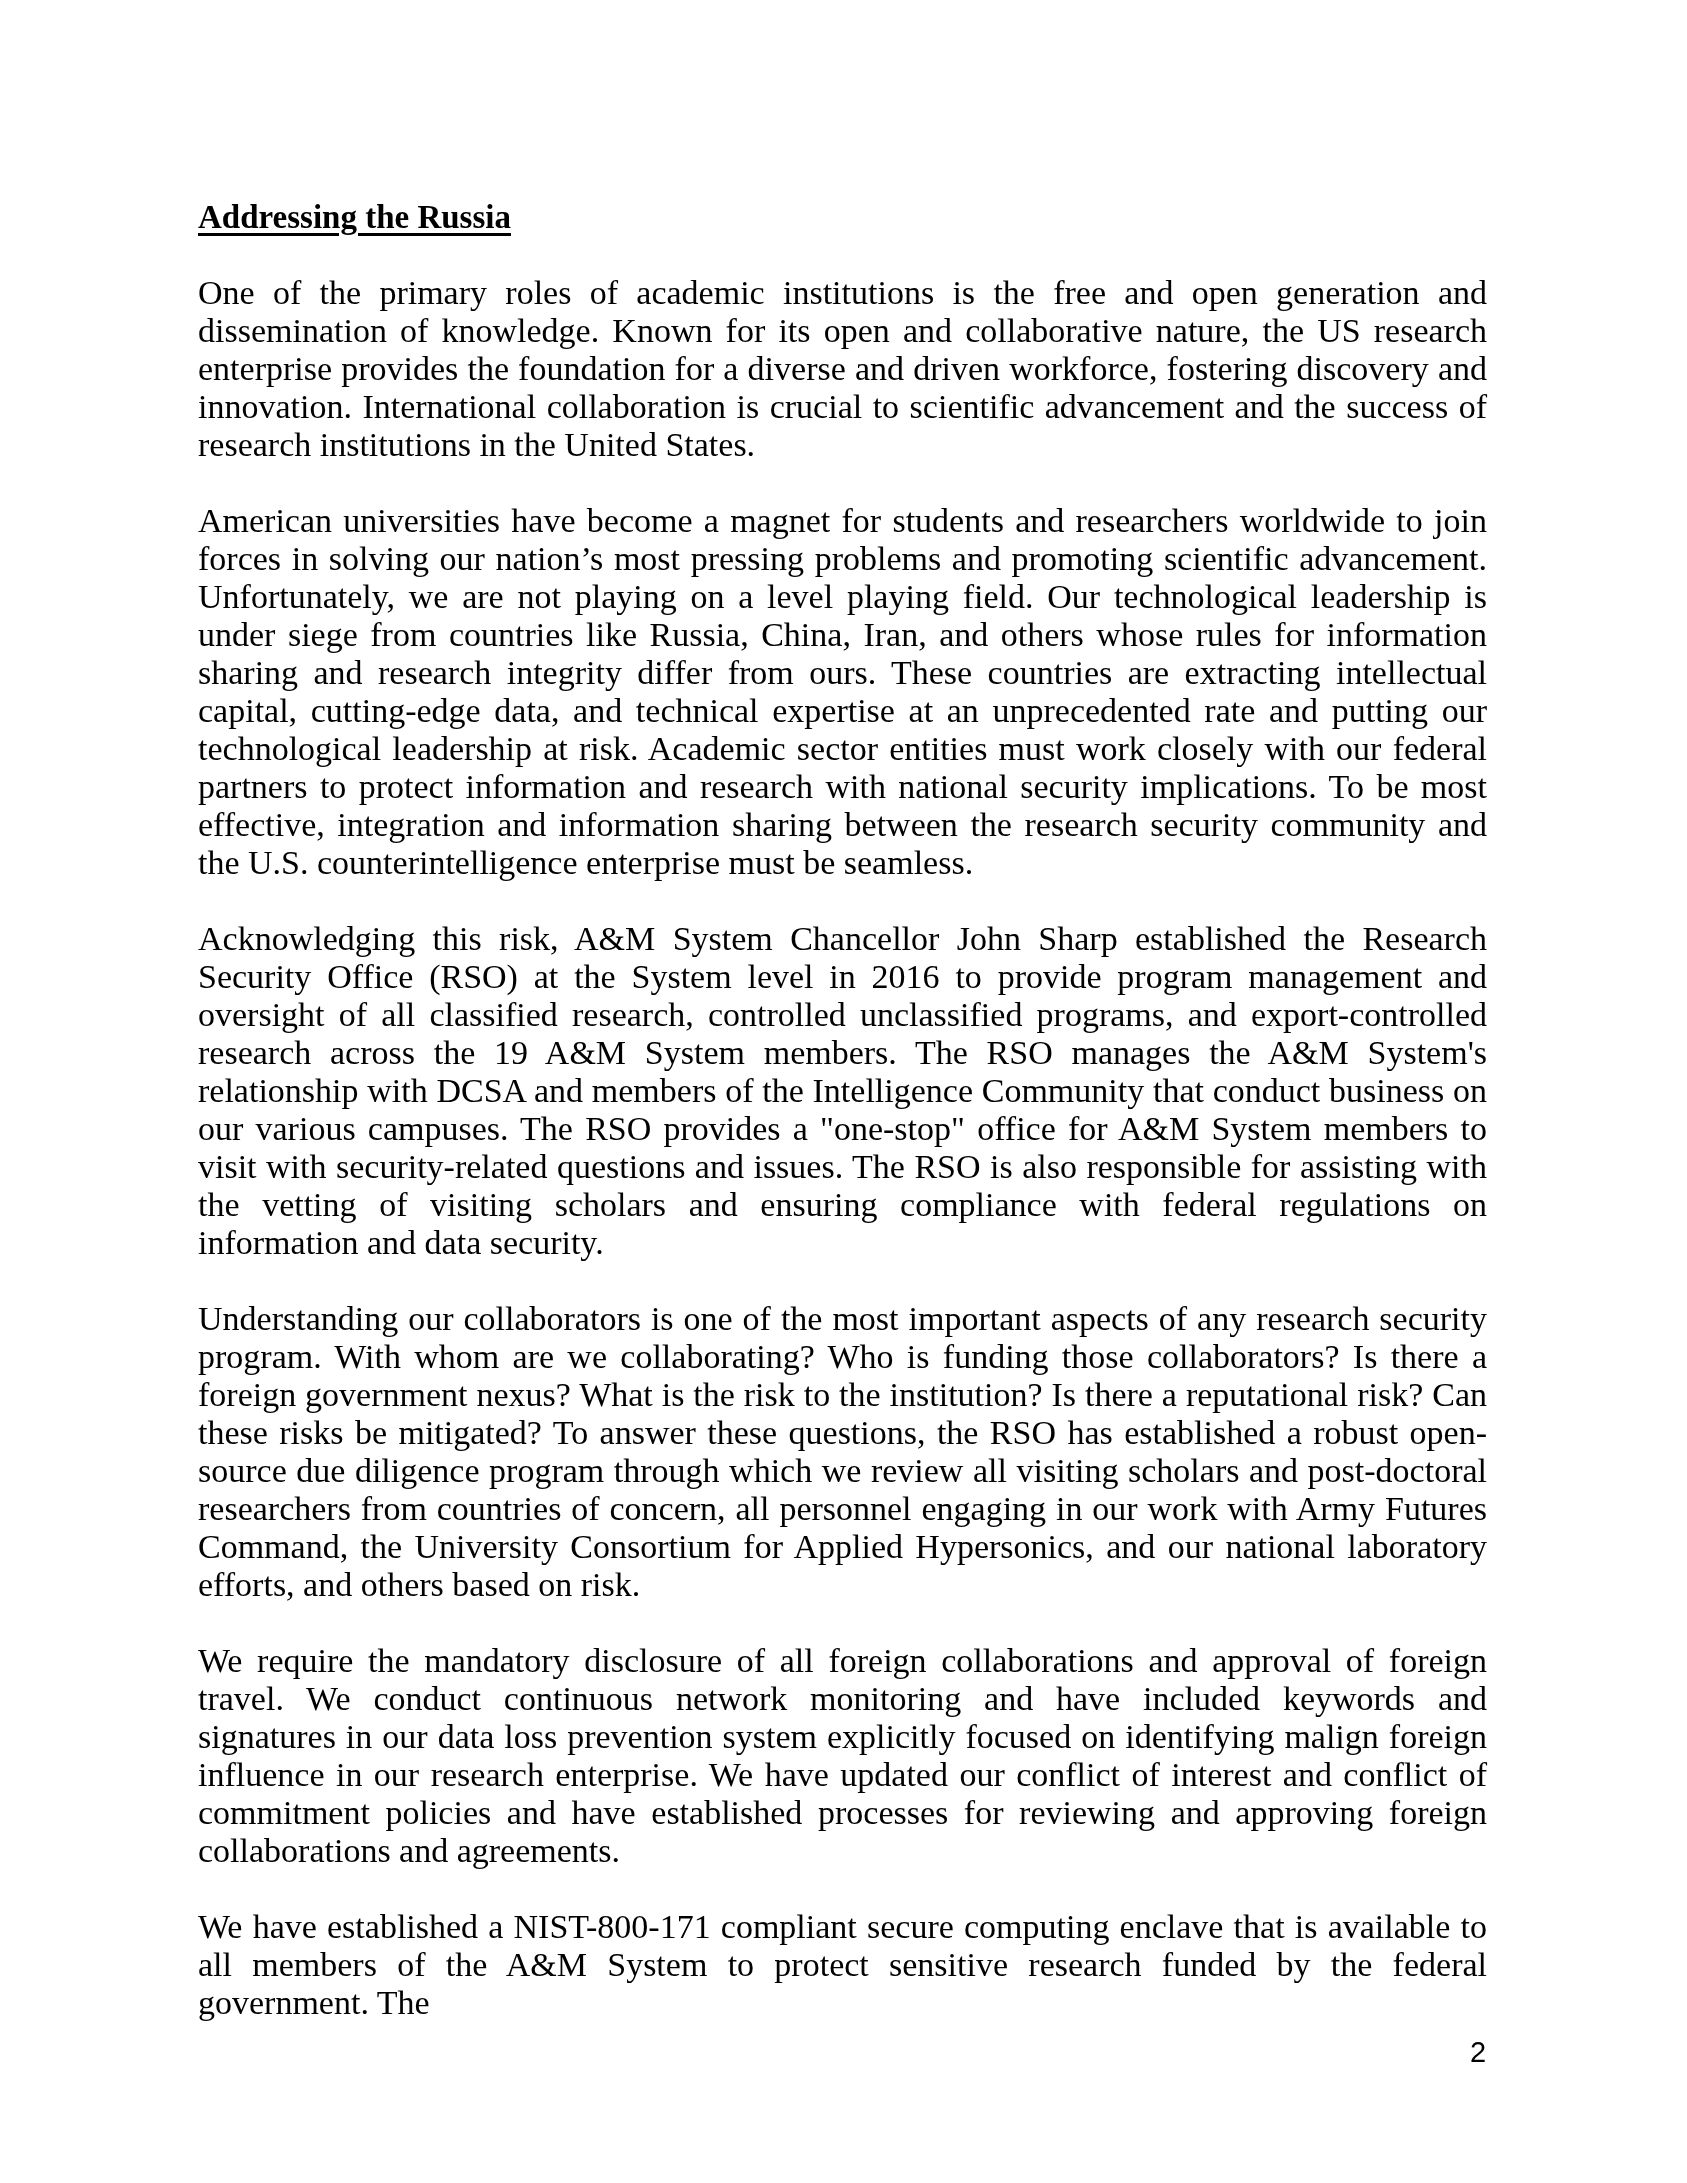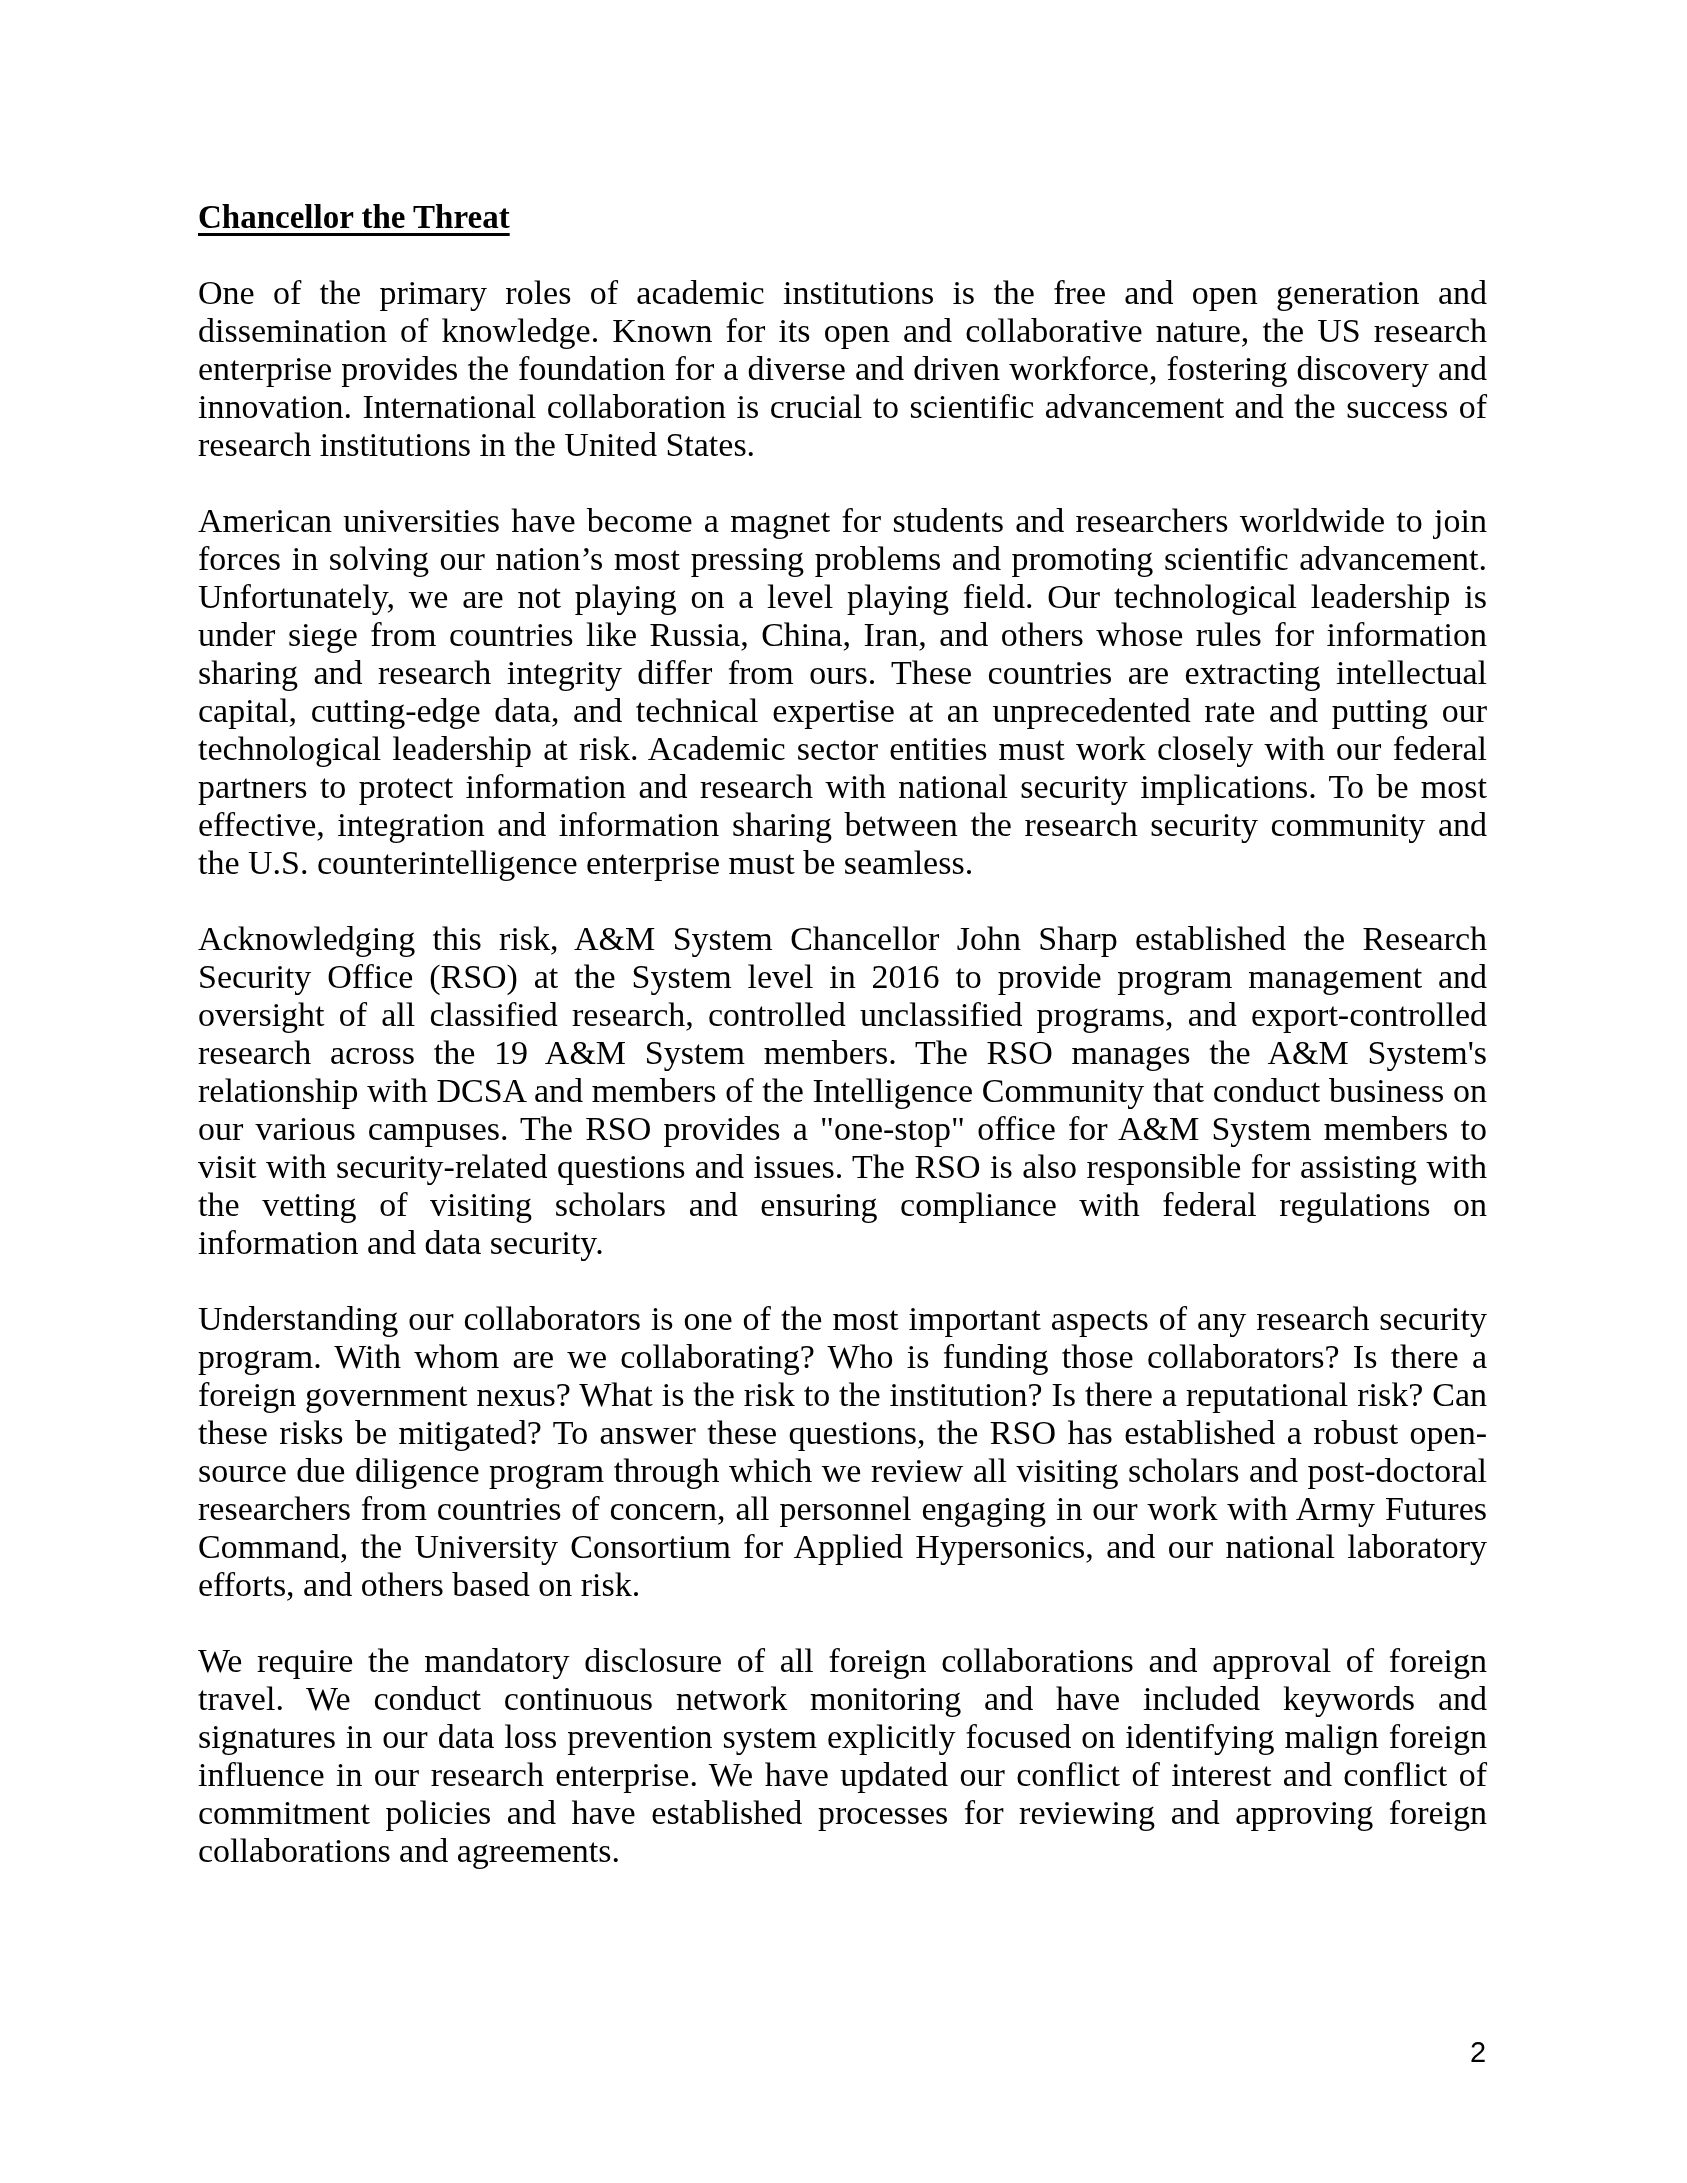--- a/index.html
+++ b/index.html
@@ -43,22 +43,23 @@
     top: 2036px;
     font-family: "Liberation Sans", "DejaVu Sans", sans-serif;
     font-size: 29px;
     line-height: 33px;
   }
 </style>
 </head>
 <body>
 
 <div class="page">
-  <h2 class="heading">Chancellor the Threat</h2>
+  <h2 class="heading">Addressing the Russia</h2>
   <p class="para">One of the primary roles of academic institutions is the free and open generation and dissemination of knowledge. Known for its open and collaborative nature, the US research enterprise provides the foundation for a diverse and driven workforce, fostering discovery and innovation. International collaboration is crucial to scientific advancement and the success of research institutions in the United States.</p>
   <p class="para">American universities have become a magnet for students and researchers worldwide to join forces in solving our nation’s most pressing problems and promoting scientific advancement. Unfortunately, we are not playing on a level playing field. Our technological leadership is under siege from countries like Russia, China, Iran, and others whose rules for information sharing and research integrity differ from ours. These countries are extracting intellectual capital, cutting-edge data, and technical expertise at an unprecedented rate and putting our technological leadership at risk. Academic sector entities must work closely with our federal partners to protect information and research with national security implications. To be most effective, integration and information sharing between the research security community and the U.S. counterintelligence enterprise must be seamless.</p>
   <p class="para">Acknowledging this risk, A&amp;M System Chancellor John Sharp established the Research Security Office (RSO) at the System level in 2016 to provide program management and oversight of all classified research, controlled unclassified programs, and export-controlled research across the 19 A&amp;M System members.  The RSO manages the A&amp;M System's relationship with DCSA and members of the Intelligence Community that conduct business on our various campuses.  The RSO provides a "one-stop" office for A&amp;M System members to visit with security-related questions and issues.  The RSO is also responsible for assisting with the vetting of visiting scholars and ensuring compliance with federal regulations on information and data security.</p>
   <p class="para">Understanding our collaborators is one of the most important aspects of any research security program.  With whom are we collaborating?  Who is funding those collaborators?  Is there a foreign government nexus?  What is the risk to the institution?  Is there a reputational risk?  Can these risks be mitigated?  To answer these questions, the RSO has established a robust open-source due diligence program through which we review all visiting scholars and post-doctoral researchers from countries of concern, all personnel engaging in our work with Army Futures Command, the University Consortium for Applied Hypersonics, and our national laboratory efforts, and others based on risk.</p>
   <p class="para">We require the mandatory disclosure of all foreign collaborations and approval of foreign travel. We conduct continuous network monitoring and have included keywords and signatures in our data loss prevention system explicitly focused on identifying malign foreign influence in our research enterprise.  We have updated our conflict of interest and conflict of commitment policies and have established processes for reviewing and approving foreign collaborations and agreements.</p>
+  <p class="para">We have established a NIST-800-171 compliant secure computing enclave that is available to all members of the A&amp;M System to protect sensitive research funded by the federal government.  The</p>
 </div>
 
 <div class="page-number">2</div>
 
 
 </body></html>

